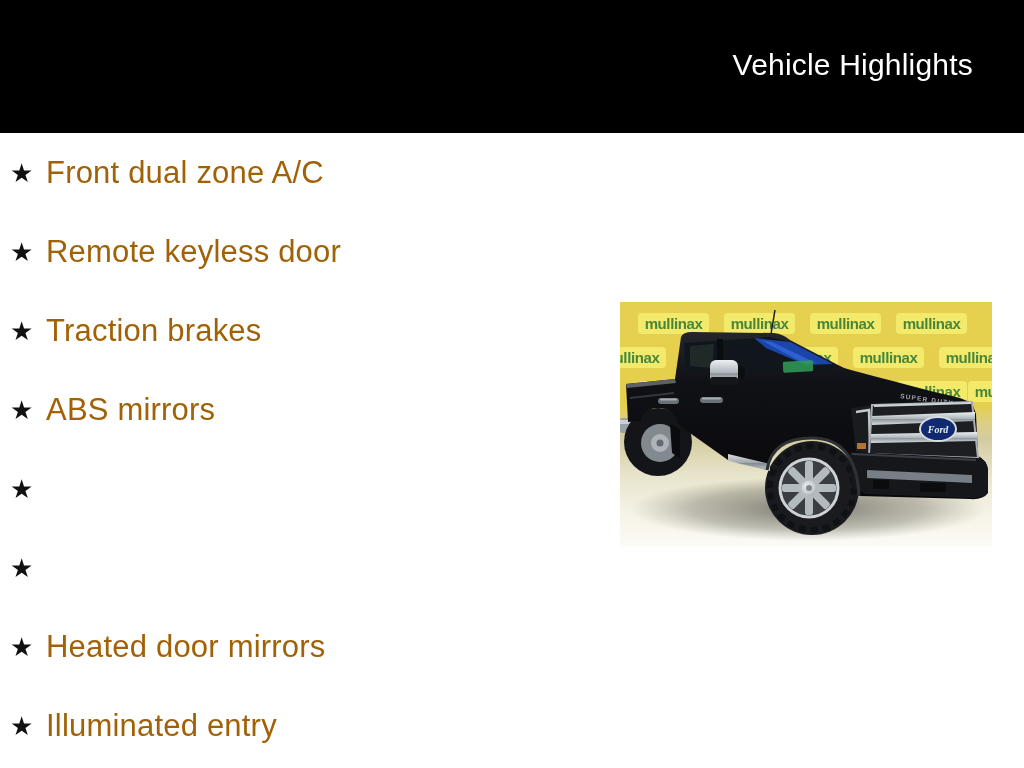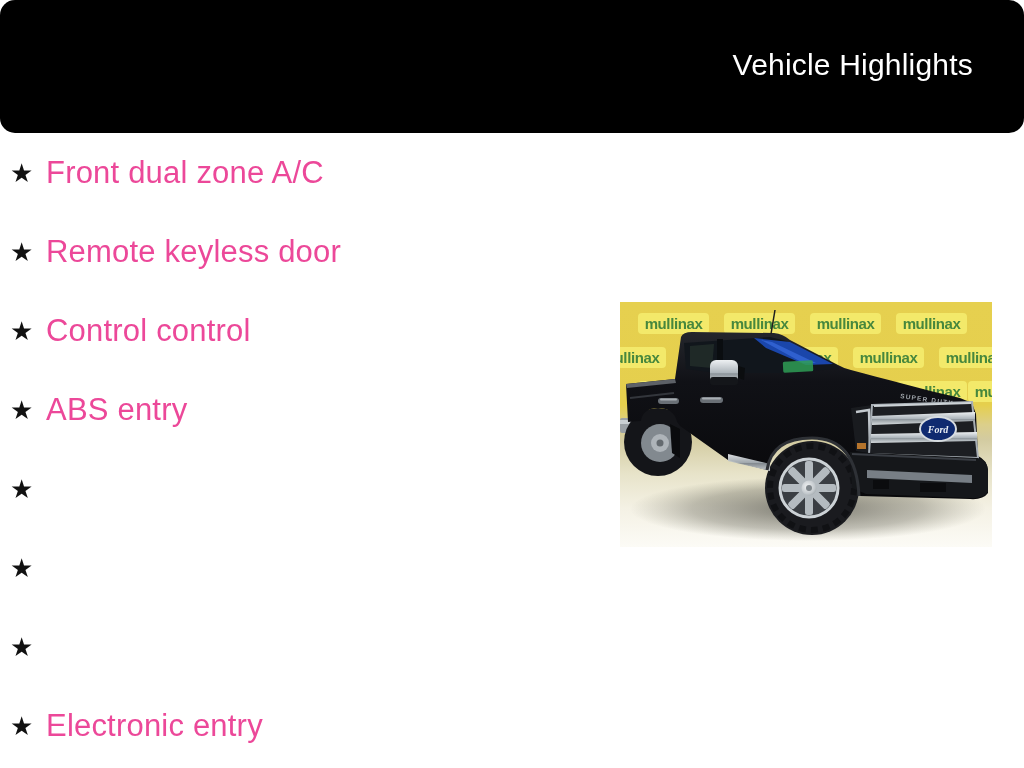--- a/index.html
+++ b/index.html
@@ -8,41 +8,40 @@
     width: 1024px; height: 768px; position: relative; overflow: hidden;
     background: #ffffff;
     font-family: "Liberation Sans", sans-serif;
   }
 
   
   .topbar {
     position: absolute; top: 0; left: 0;
     width: 1024px; height: 133px;
     background: #000000;
-    border-radius: 15px;
   }
   .topbar h1 {
     position: absolute; right: 51px; top: 48px; margin: 0;
     color: #ffffff; font-size: 30px; font-weight: 400; letter-spacing: .2px;
   }
 
   
   .features {
     position: absolute; top: 133px; left: 0;
     margin: 0; padding: 0; list-style: none;
   }
   .feature {
     height: 79px; display: flex; align-items: center;
   }
   .star {
     display: inline-block; width: 36px; margin-left: 10px;
     font-size: 26px; color: #111111; line-height: 1;
   }
   .feature .label {
-    font-size: 31px; color: #ec4899; letter-spacing: .2px;
+    font-size: 31px; color: #a16207; letter-spacing: .2px;
   }
 
   
   .photo {
     position: absolute; left: 620px; top: 302px;
     width: 372px; height: 245px; margin: 0; overflow: hidden;
     background: linear-gradient(180deg,
       #e6d04f 0%, #e5cf4d 42%,
       #dccf8a 50%, #d3cba0 56%,
       #e7e3c9 70%, #f4f1e4 84%, #fcfbf6 100%);
@@ -66,38 +65,39 @@
   <li class="feature">
     <span class="star">★</span>
     <span class="label">Front dual zone A/C</span>
   </li>
   <li class="feature">
     <span class="star">★</span>
     <span class="label">Remote keyless door</span>
   </li>
   <li class="feature">
     <span class="star">★</span>
-    <span class="label">Control control</span>
-  </li>
-  <li class="feature">
-    <span class="star">★</span>
-    <span class="label">ABS entry</span>
-  </li>
-  <li class="feature">
-    <span class="star">★</span>
-  </li>
-  <li class="feature">
-    <span class="star">★</span>
-  </li>
-  <li class="feature">
-    <span class="star">★</span>
-  </li>
-  <li class="feature">
-    <span class="star">★</span>
-    <span class="label">Electronic entry</span>
+    <span class="label">Traction brakes</span>
+  </li>
+  <li class="feature">
+    <span class="star">★</span>
+    <span class="label">ABS mirrors</span>
+  </li>
+  <li class="feature">
+    <span class="star">★</span>
+  </li>
+  <li class="feature">
+    <span class="star">★</span>
+  </li>
+  <li class="feature">
+    <span class="star">★</span>
+    <span class="label">Heated door mirrors</span>
+  </li>
+  <li class="feature">
+    <span class="star">★</span>
+    <span class="label">Illuminated entry</span>
   </li>
 </ul>
 
 <figure class="photo">
 
   <span class="badge" style="left:18px;  top:11px">mullinax</span>
   <span class="badge" style="left:104px; top:11px">mullinax</span>
   <span class="badge" style="left:190px; top:11px">mullinax</span>
   <span class="badge" style="left:276px; top:11px">mullinax</span>
 

